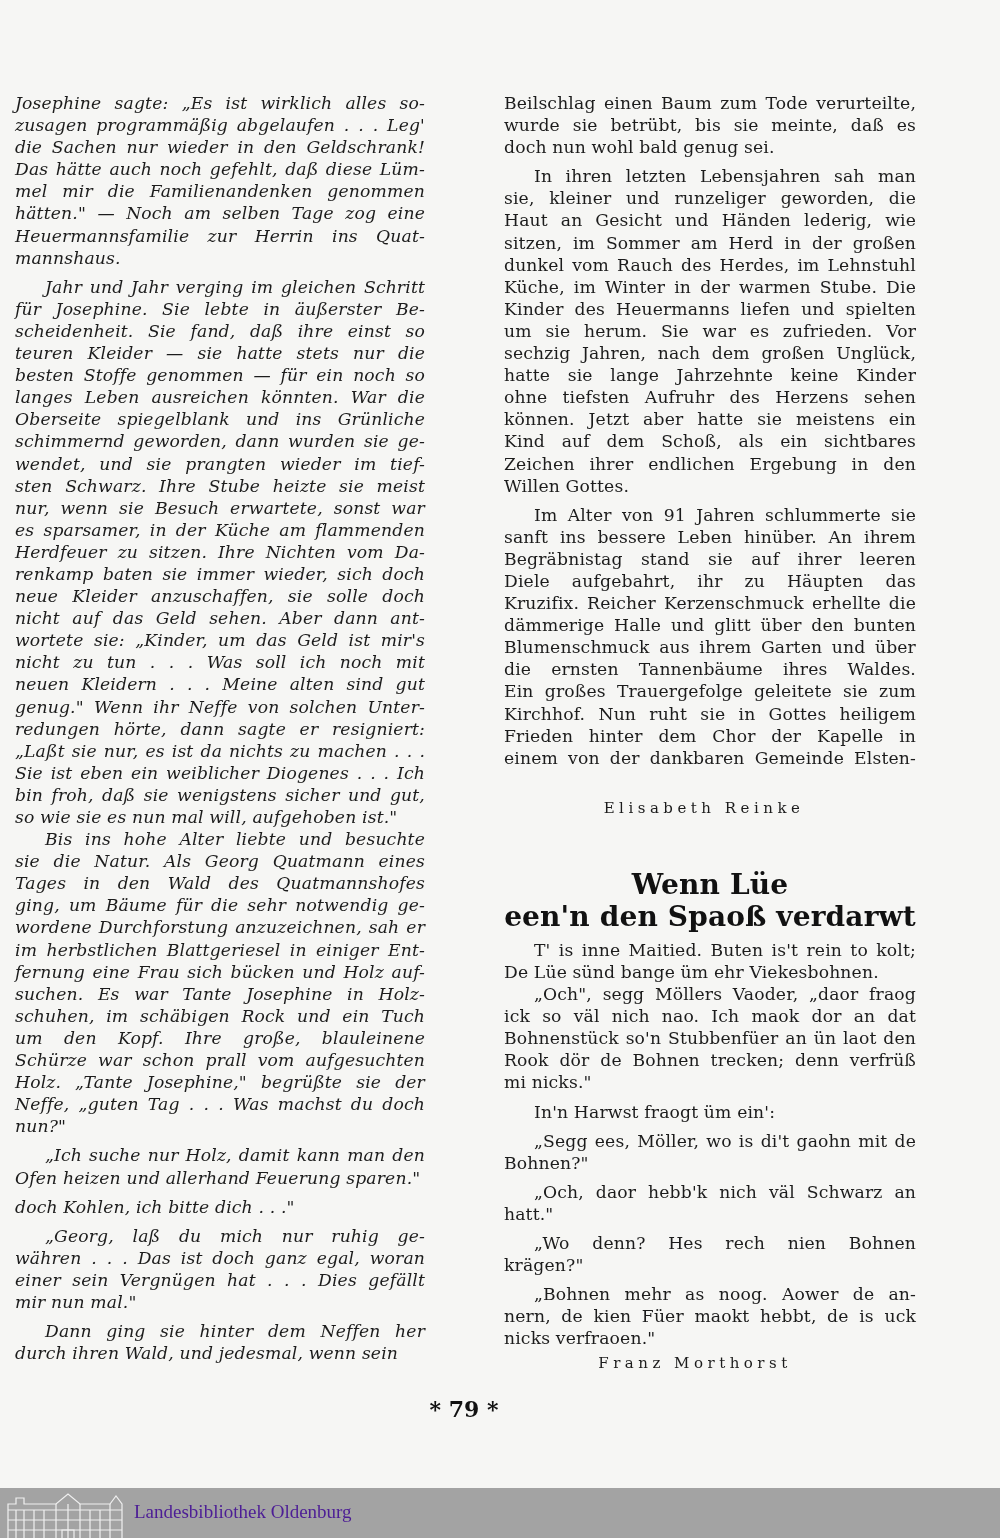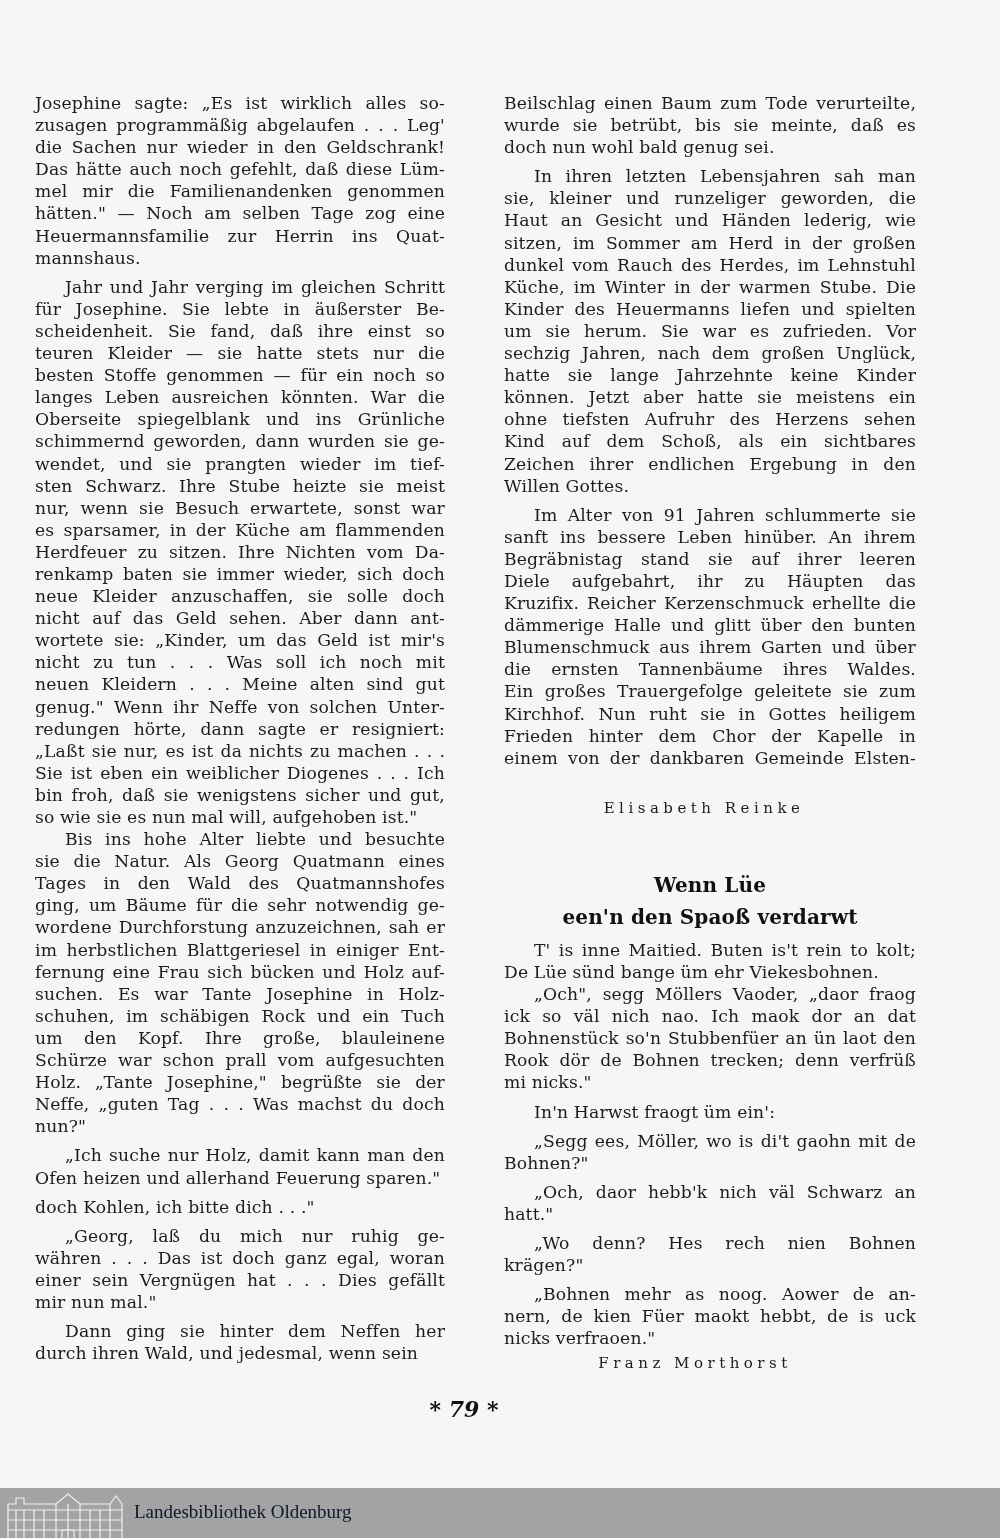--- a/index.html
+++ b/index.html
@@ -7,51 +7,51 @@
     width: 1000px; height: 1538px; position: relative; overflow: hidden;
     background: #f6f6f4;
     font-family: "DejaVu Serif", serif;
     color: #1c1c1c;
   }
   .col {
     position: absolute; top: 92px;
     font-size: 17.2px; line-height: 22.1px;
     letter-spacing: 0.15px;
   }
-  .col-left { left: 35px; width: 410px; }
+  .col-left { left: 15px; width: 410px; font-style: italic; }
   .col-right { left: 468px; width: 412px; margin-left: 36px; }
   .line {
     display: block; white-space: nowrap;
     text-align: justify; text-align-last: justify;
     height: 22.1px;
   }
   .line.last { text-align-last: left; }
   .line.indent { padding-left: 30px; }
   .para-gap { height: 7px; }
   .sig {
     display: block; text-align: center; letter-spacing: 4.5px;
     font-size: 15px; padding-right: 12px;
   }
   .headline {
     display: block; text-align: center; font-weight: bold;
-    font-family: "DejaVu Serif", serif; font-size: 20px; line-height: 32px;
+    font-family: "DejaVu Serif", serif; font-size: 28px; line-height: 32px;
     color: #111;
   }
   .pagenum {
     position: absolute; top: 1396px; left: 0; width: 928px; text-align: center;
-    font-size: 22px; font-weight: bold; color: #111; font-style: italic;
+    font-size: 22px; font-weight: bold; color: #111;
   }
   .footer {
     position: absolute; left: 0; top: 1488px; width: 1000px; height: 50px;
     background: #a3a3a3;
   }
   .footer-logo { position: absolute; left: 6px; top: 2px; width: 118px; height: 48px; }
   .footer-text {
     position: absolute; left: 134px; top: 13px;
-    font-family: "Liberation Serif", serif; font-size: 19px; color: #0f172a; text-align: center;
+    font-family: "Liberation Serif", serif; font-size: 19px; color: #4c1d95; text-align: center;
   }
 </style>
 </head>
 <body>
 
 <div class="col col-left" id="left-col">
     <div>
       <span class="line">Josephine sagte: „Es ist wirklich alles so-</span>
       <span class="line">zusagen programmäßig abgelaufen . . . Leg'</span>
       <span class="line">die Sachen nur wieder in den Geldschrank!</span>
@@ -140,22 +140,22 @@
         <span class="line indent">In ihren letzten Lebensjahren sah man</span>
         <span class="line">sie, kleiner und runzeliger geworden, die</span>
         <span class="line">Haut an Gesicht und Händen lederig, wie</span>
         <span class="line">sitzen, im Sommer am Herd in der großen</span>
         <span class="line">dunkel vom Rauch des Herdes, im Lehnstuhl</span>
         <span class="line">Küche, im Winter in der warmen Stube. Die</span>
         <span class="line">Kinder des Heuermanns liefen und spielten</span>
         <span class="line">um sie herum. Sie war es zufrieden. Vor</span>
         <span class="line">sechzig Jahren, nach dem großen Unglück,</span>
         <span class="line">hatte sie lange Jahrzehnte keine Kinder</span>
+        <span class="line">ohne tiefsten Aufruhr des Herzens sehen</span>
         <span class="line">können. Jetzt aber hatte sie meistens ein</span>
-        <span class="line">ohne tiefsten Aufruhr des Herzens sehen</span>
         <span class="line">Kind auf dem Schoß, als ein sichtbares</span>
         <span class="line">Zeichen ihrer endlichen Ergebung in den</span>
         <span class="line last">Willen Gottes.</span>
       </div>
       <div class="para-gap"></div>
       <div>
         <span class="line indent">Im Alter von 91 Jahren schlummerte sie</span>
         <span class="line">sanft ins bessere Leben hinüber. An ihrem</span>
         <span class="line">Begräbnistag stand sie auf ihrer leeren</span>
         <span class="line">Diele aufgebahrt, ihr zu Häupten das</span>

